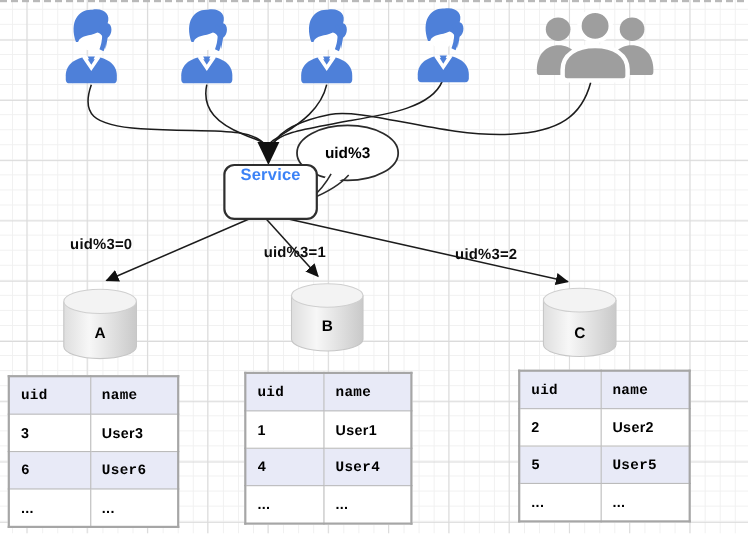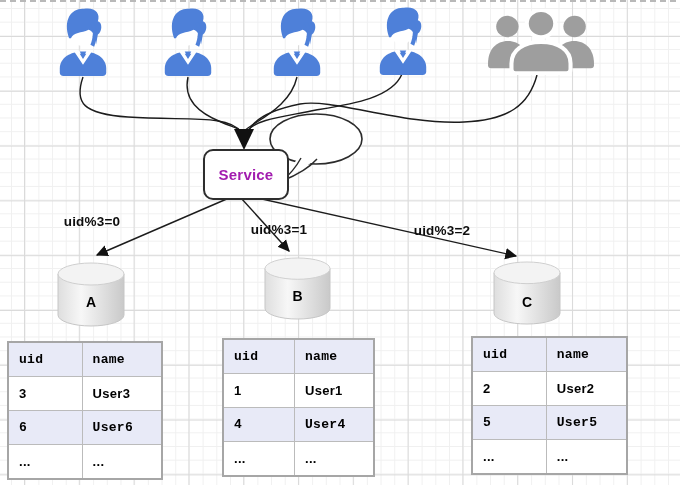--- a/index.html
+++ b/index.html
@@ -18,22 +18,22 @@
   .abs{position:absolute;}
   .dashed-line{
     position:absolute; left:0; top:436; width:680px; height:2px; z-index:0;
     background:repeating-linear-gradient(90deg,#B9B9B9 0 6px,transparent 6px 10px);
   }
   .edges{position:absolute; left:0; top:0; z-index:1; pointer-events:none;}
   .icon{z-index:2;}
   .node-service{
     left:203px; top:149px; width:82px; height:47px; z-index:3;
     background:#fff; border:2px solid #2e2e2e; border-radius:10px;
-    display:flex; align-items:center; justify-content:center;
-    font-weight:bold; font-size:15px; color:#a21caf; letter-spacing:.2px;
+    display:flex; align-items:flex-start; justify-content:center;
+    font-weight:bold; font-size:15px; color:#3b82f6; letter-spacing:.2px;
   }
   .bubble-text{
     left:270px; top:116px; width:92px; height:46px; z-index:3;
     display:flex; align-items:center; justify-content:center;
     font-weight:bold; font-size:14px; color:#000;
   }
   .edge-label{
     z-index:3; width:84px; text-align:center;
     font-weight:bold; font-size:13.5px; color:#0d0d0d; letter-spacing:.2px;
   }
@@ -137,23 +137,24 @@
       <path d="M67,56 C67,42 75,33 86.5,33 C98,33 106,42 106,56 L106,58 Q106,61 103,61 L70,61 Q67,61 67,58 Z"></path>
       <circle cx="54" cy="15" r="14" stroke="#fff" stroke-width="4"></circle>
       <path d="M25,56 C25,42 37,34 54,34 C71,34 83,42 83,56 L83,62 Q83,66 79,66 L29,66 Q25,66 25,62 Z" stroke="#fff" stroke-width="4"></path>
     </g>
   </svg>
 
   <div class="abs node-service">
     <span>Service</span>
   </div>
 
+  <div class="abs bubble-text">uid%3</div>
 
   <div class="abs edge-label" style="left:50px;top:214px">uid%3=0</div>
-  <div class="abs edge-label" style="left:237px;top:222px">uid%3=1</div>
+  <div class="abs edge-label" style="left:226px;top:222px">uid%3=1</div>
   <div class="abs edge-label" style="left:400px;top:223px">uid%3=2</div>
 
   <div class="abs cyl" style="left:57px;top:262px;width:68px;height:65px">
     <svg width="68" height="65" viewBox="0 0 68 65">
       <path d="M1,12 L1,53 A33,11 0 0 0 67,53 L67,12" fill="url(#cylg)" stroke="#C6C6C6"></path>
       <ellipse cx="34" cy="12" rx="33" ry="11" fill="#F3F3F3" stroke="#CFCFCF"></ellipse>
     </svg>
     <div class="cyl-label" style="top:32px">A</div>
   </div>
   <div class="abs cyl" style="left:264px;top:257px;width:67px;height:63px">

